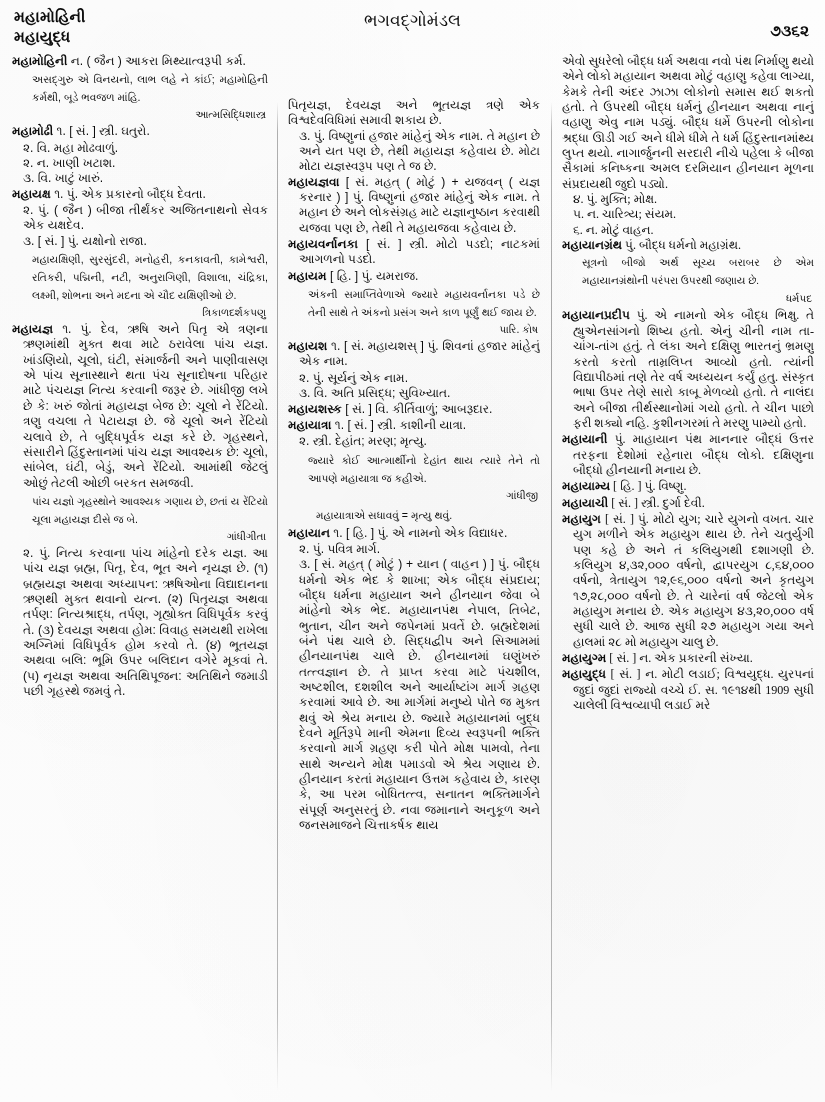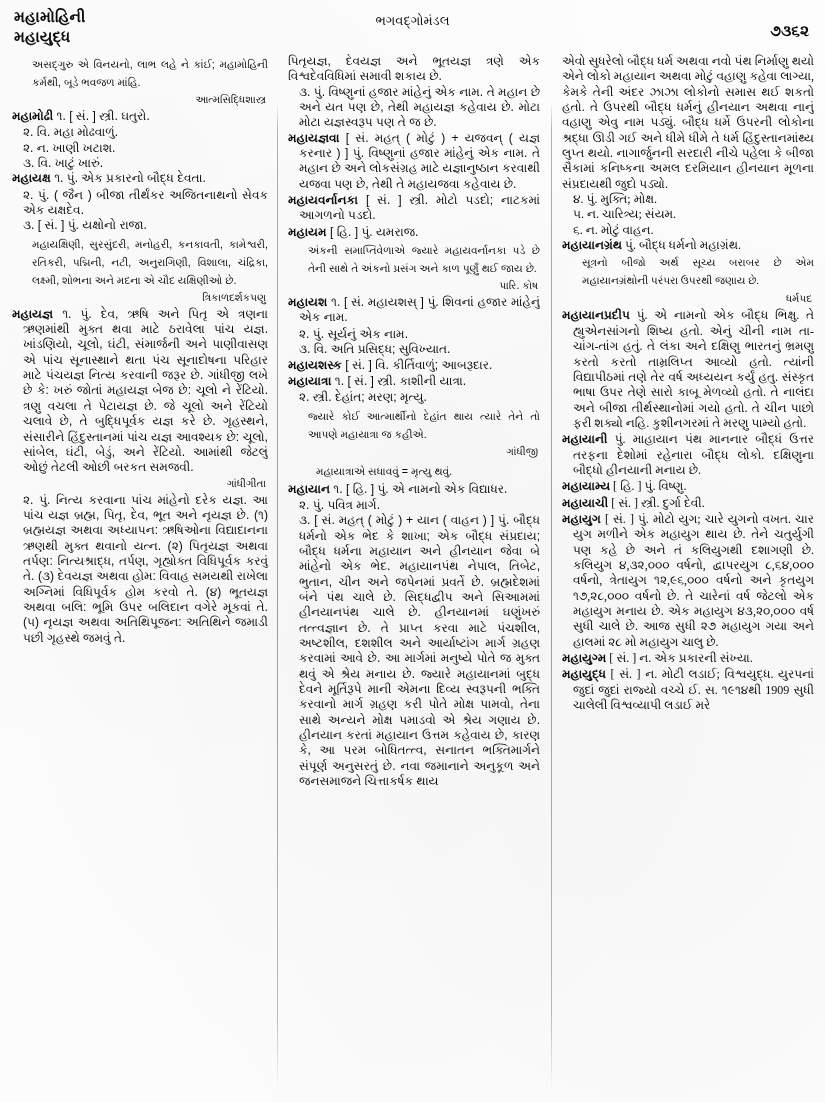--- a/index.html
+++ b/index.html
@@ -29,37 +29,37 @@
   }
   .hdr .hl{position:absolute;left:14px;top:0px;width:280px;}
   .hdr .hc{position:absolute;left:0;right:0;top:3px;text-align:center;}
   .hdr .hr{position:absolute;right:16px;top:14px;text-align:right;}
   .run-head{
     font-weight:bold;font-size:15.5px;line-height:18px;letter-spacing:0.1px;
   }
   .run-head2{
     font-weight:bold;font-size:15.5px;line-height:18px;margin-top:2px;
   }
-  .center-title{font-weight:normal;font-size:13px;}
+  .center-title{font-weight:normal;font-size:17px;}
   .folio{font-weight:bold;font-size:15.5px;}
 
   
   .cols{
     position:absolute;left:0;right:0;top:54px;bottom:4px;
   }
   .col{
     position:absolute;top:0;bottom:0;
     font-size:12.1px;
     line-height:15.35px;
     text-align:justify;
     text-justify:inter-word;
     overflow:hidden;
   }
   .col-1{left:12px;width:256px;}
-  .col-2{left:288px;width:252px;}
+  .col-2{left:288px;width:252px;margin-top:44px;}
   .col-3{left:562px;width:252px;font-family:Liberation Serif, serif;}
 
   .rule{
     position:absolute;top:48px;bottom:6px;width:1px;
     background:linear-gradient(180deg,
       rgba(0,0,0,0.00) 0%,
       rgba(0,0,0,0.30) 3%,
       rgba(0,0,0,0.38) 50%,
       rgba(0,0,0,0.26) 92%,
       rgba(0,0,0,0.00) 100%);
@@ -103,34 +103,36 @@
     <div class="hr">
       <span class="folio">૭૩૬૨</span>
     </div>
   </div>
 
   <div class="cols">
     <div class="rule rule-a"></div>
     <div class="rule rule-b"></div>
 
     <div class="col col-1" id="col1">
+        <div class="entry hang"><span class="hw">મહામોહિની</span><span class="plain"> ન. ( જૈન ) આકરા મિથ્યાત્વરૂપી કર્મ.</span></div>
         <div class="quote">અસદ્‌ગુરુ એ વિનયનો, લાભ લહે ને કાંઈ; મહામોહિની કર્મથી, બૂડે ભવજળ માંહિ.</div>
         <div class="src">આત્મસિદ્ધિશાસ્ત્ર</div>
         <div class="gap"></div>
         <div class="entry hang"><span class="hw">મહામોઢી</span><span class="plain"> ૧. [ સં. ] સ્ત્રી. ઘતુરો.</span></div>
         <div class="entry sense">૨. વિ. મહા મોઢવાળું.</div>
         <div class="entry sense">૨. ન. ખાણી ખટાશ.</div>
         <div class="entry sense">૩. વિ. ખાટું ખારું.</div>
         <div class="entry hang"><span class="hw">મહાયક્ષ</span><span class="plain"> ૧. પું. એક પ્રકારનો બૌદ્ધ દેવતા.</span></div>
         <div class="entry sense">૨. પું. ( જૈન ) બીજા તીર્થંકર અજિતનાથનો સેવક એક યક્ષદેવ.</div>
         <div class="entry sense">૩. [ સં. ] પું. યક્ષોનો રાજા.</div>
         <div class="quote">મહાયક્ષિણી, સુરસુંદરી, મનોહરી, કનકાવતી, કામેશ્વરી, રતિકરી, પદ્મિની, નટી, અનુરાગિણી, વિશાલા, ચંદ્રિકા, લક્ષ્મી, શોભના અને મદના એ ચૌદ યક્ષિણીઓ છે.</div>
         <div class="src">ત્રિકાળદર્શકપણુ</div>
         <div class="gap"></div>
         <div class="entry hang"><span class="hw">મહાયજ્ઞ</span><span class="plain"> ૧. પું. દેવ, ઋષિ અને પિતૃ એ ત્રણના ઋણમાંથી મુક્ત થવા માટે ઠરાવેલા પાંચ યજ્ઞ. ખાંડણિયો, ચૂલો, ઘંટી, સંમાર્જની અને પાણીવાસણ એ પાંચ સૂનાસ્થાને થતા પંચ સૂનાદોષના પરિહાર માટે પંચયજ્ઞ નિત્ય કરવાની જરૂર છે. ગાંધીજી લખે છે કે: ખરું જોતાં મહાયજ્ઞ બેજ છે: ચૂલો ને રેંટિયો. ત્રણુ વચલા તે પેટાયજ્ઞ છે. જે ચૂલો અને રેંટિયો ચલાવે છે, તે બુદ્ધિપૂર્વક યજ્ઞ કરે છે. ગૃહસ્થને, સંસારીને હિંદુસ્તાનમાં પાંચ યજ્ઞ આવશ્યક છે: ચૂલો, સાંબેલ, ઘંટી, બેડું, અને રેંટિયો. આમાંથી જેટલું ઓછું તેટલી ઓછી બરકત સમજવી.</span></div>
+        <div class="quote">પાંચ યજ્ઞો ગૃહસ્થોને આવશ્યક ગણાય છે, છતાં ય રેંટિયો ચૂલા મહાયજ્ઞ દીસે જ બે.</div>
         <div class="src">ગાંધીગીતા</div>
         <div class="gap"></div>
         <div class="entry sense">૨. પું. નિત્ય કરવાના પાંચ માંહેનો દરેક યજ્ઞ. આ પાંચ યજ્ઞ બ્રહ્મ, પિતૃ, દેવ, ભૂત અને નૃયજ્ઞ છે. (૧) બ્રહ્મયજ્ઞ અથવા અધ્યાપન: ઋષિઓના વિદ્યાદાનના ઋણથી મુક્ત થવાનો યત્ન. (૨) પિતૃયજ્ઞ અથવા તર્પણ: નિત્યશ્રાદ્ધ, તર્પણ, ગૃહ્યોક્ત વિધિપૂર્વક કરવું તે. (૩) દેવયજ્ઞ અથવા હોમ: વિવાહ સમયથી રાખેલા અગ્નિમાં વિધિપૂર્વક હોમ કરવો તે. (૪) ભૂતયજ્ઞ અથવા બલિ: ભૂમિ ઉપર બલિદાન વગેરે મૂકવાં તે. (૫) નૃયજ્ઞ અથવા અતિથિપૂજન: અતિથિને જમાડી પછી ગૃહસ્થે જમવું તે.</div>
       </div>
     <div class="col col-2" id="col2">
         <div class="entry sense cont">પિતૃયજ્ઞ, દેવયજ્ઞ અને ભૂતયજ્ઞ ત્રણે એક વિશ્વદેવવિધિમાં સમાવી શકાય છે.</div>
         <div class="entry sense">૩. પું. વિષ્ણુનાં હજાર માંહેનું એક નામ. તે મહાન છે અને યત પણ છે, તેથી મહાયજ્ઞ કહેવાય છે. મોટા મોટા યજ્ઞસ્વરૂપ પણ તે જ છે.</div>
         <div class="entry hang"><span class="hw">મહાયજ્ઞવા</span><span class="plain"> [ સં. મહત્ ( મોટું ) + યજવન્ ( યજ્ઞ કરનાર ) ] પું. વિષ્ણુનાં હજાર માંહેનું એક નામ. તે મહાન છે અને લોકસંગ્રહ માટે યજ્ઞાનુષ્ઠાન કરવાથી યજવા પણ છે, તેથી તે મહાયજવા કહેવાય છે.</span></div>
         <div class="entry hang"><span class="hw">મહાયવર્નાનકા</span><span class="plain"> [ સં. ] સ્ત્રી. મોટો પડદો; નાટકમાં આગળનો પડદો.</span></div>
         <div class="entry hang"><span class="hw">મહાયમ</span><span class="plain"> [ હિ. ] પું. યમરાજ.</span></div>

